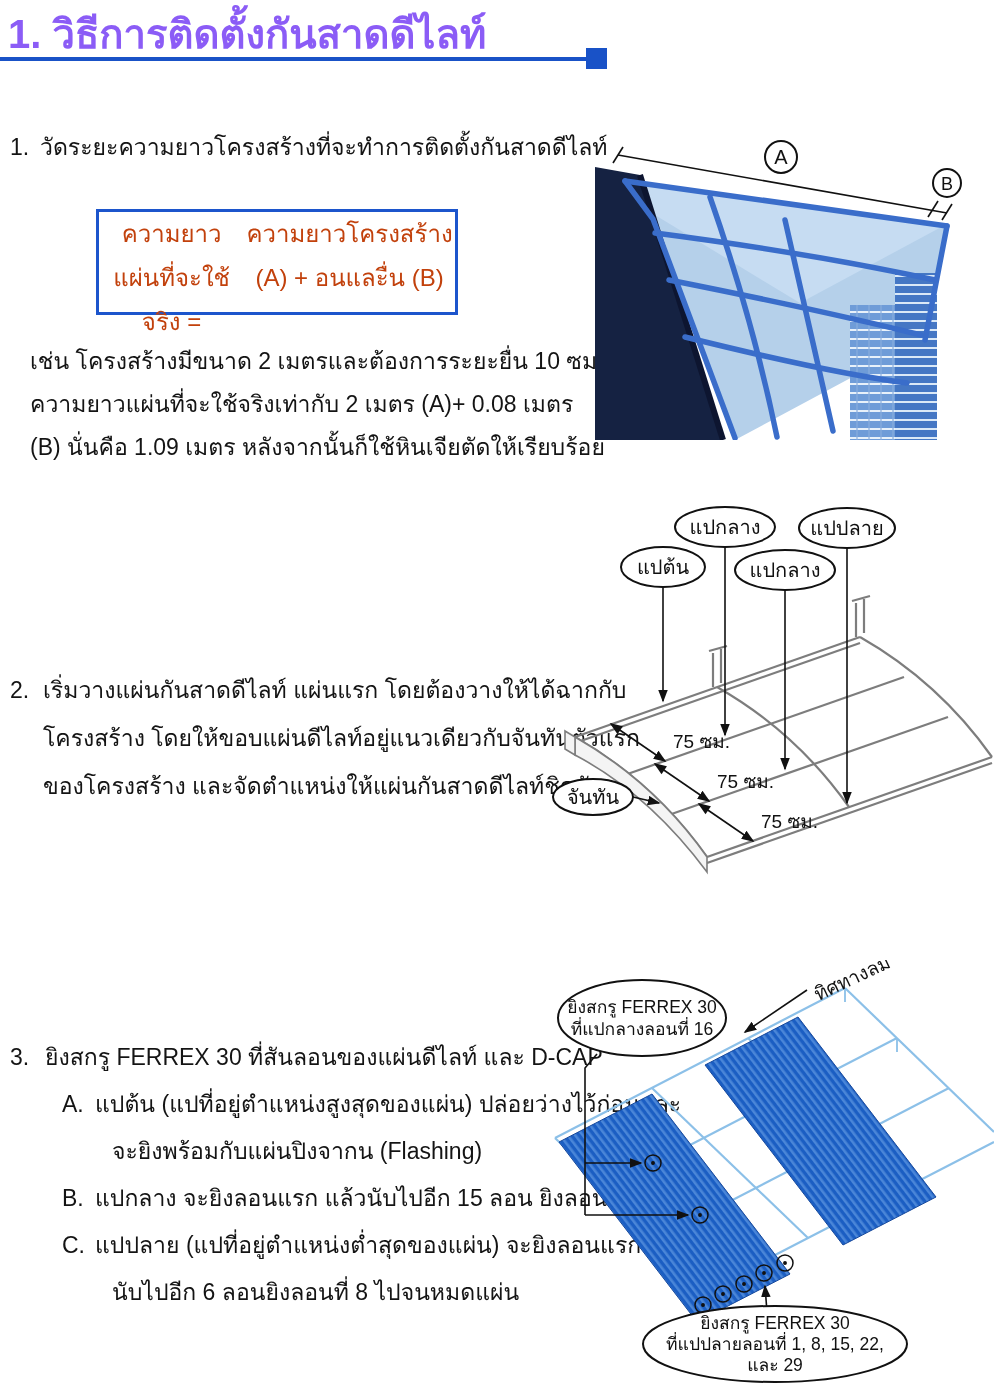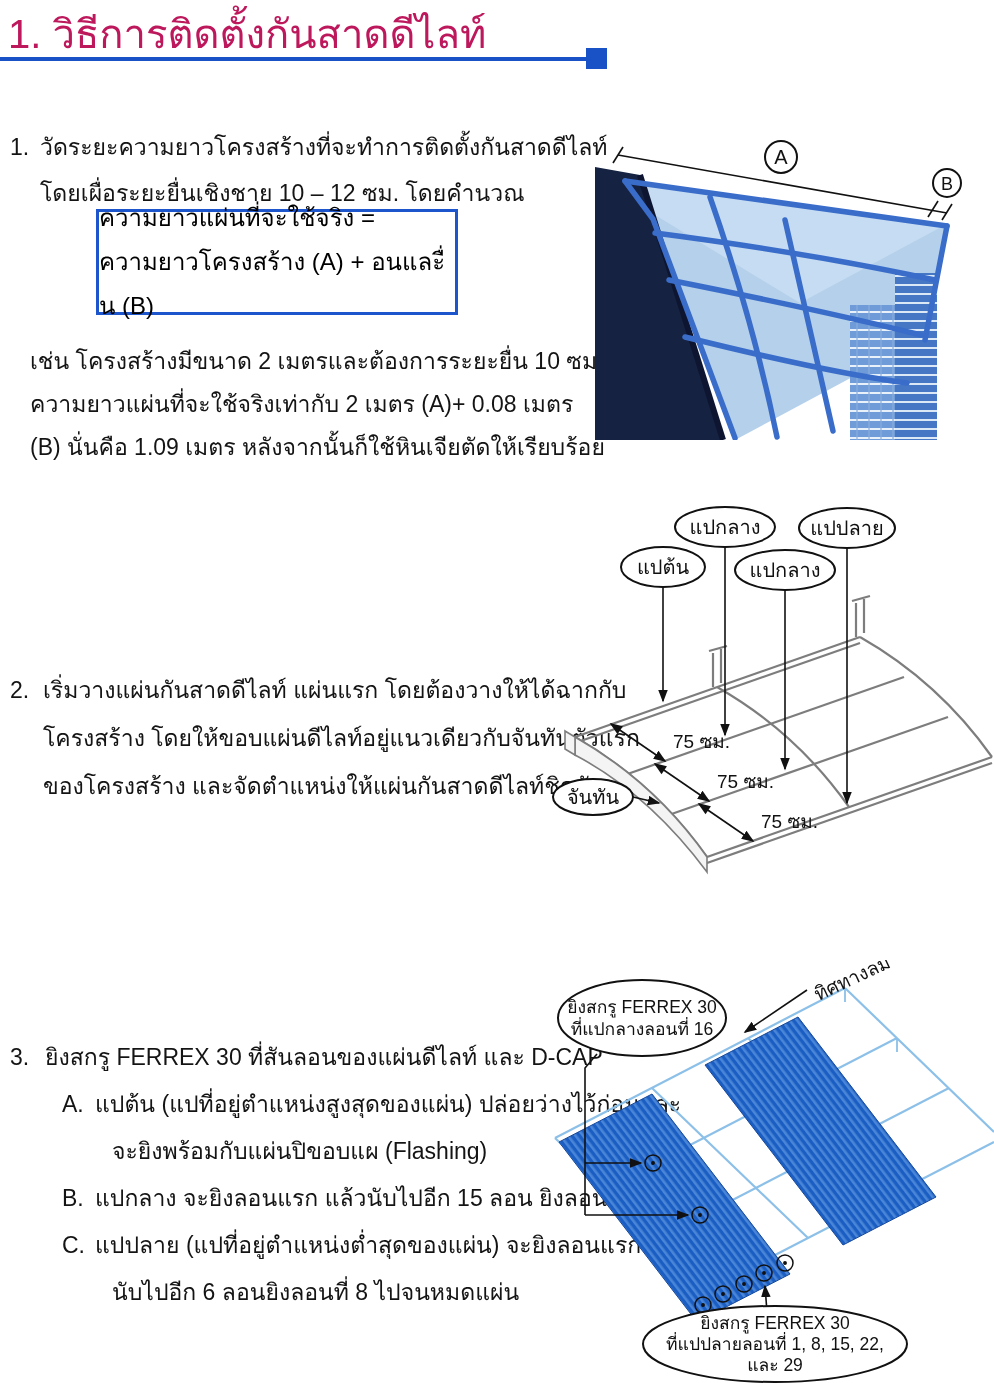--- a/index.html
+++ b/index.html
@@ -1,53 +1,52 @@
 <!DOCTYPE html>
 <html><head>
 <meta charset="utf-8">
 <style>
   html,body{margin:0;padding:0;background:#fff;}
   .page{position:relative;width:994px;height:1383px;background:#ffffff;overflow:hidden;
         font-family:"Liberation Sans",sans-serif;color:#141414;}
   
-  .title{position:absolute;left:8px;top:2px;font-size:40px;font-weight:400;color:#be185d;white-space:nowrap;}
+  .title{position:absolute;left:8px;top:2px;font-size:40px;font-weight:700;color:#8b5cf6;white-space:nowrap;}
   .title-rule{position:absolute;left:0;top:57px;width:586px;height:4px;background:#1952c7;}
   .title-square{position:absolute;left:586px;top:48px;width:21px;height:21px;background:#1952c7;}
   
   .para{position:absolute;font-size:23px;line-height:46px;white-space:nowrap;}
   .row{display:flex;}
   .num{display:inline-block;width:30px;flex:0 0 30px;}
   .num-w{display:inline-block;width:35px;flex:0 0 35px;}
   .sub-label{display:inline-block;width:33px;flex:0 0 33px;}
   .ind-30{padding-left:30px;}
   .ind-33{padding-left:33px;}
   .ind-52{padding-left:52px;}
   .ind-102{padding-left:102px;}
   
   .formula-box{position:absolute;left:96px;top:209px;width:356px;height:100px;border:3px solid #1c55cc;
-               color:#000000;font-size:24px;line-height:44px;text-align:left;
-               display:flex;flex-direction:column;justify-content:center;}
+               color:#c2410c;font-size:24px;line-height:44px;text-align:center;
+               display:flex;flex-direction:row;justify-content:center;}
   svg{position:absolute;}
   svg text{font-family:"Liberation Sans",sans-serif;}
 </style>
 </head>
 <body>
 
 <div class="page">
 
   <div class="title">1. วิธีการติดตั้งกันสาดดีไลท์</div>
   <div class="title-rule"></div>
   <div class="title-square"></div>
 
   <div class="para" style="left:10px;top:124px;">
     <div class="row">
       <span class="num">1.</span>
       <span>วัดระยะความยาวโครงสร้างที่จะทำการติดตั้งกันสาดดีไลท์</span>
     </div>
-    <div class="ind-30">โดยเผื่อระยะยื่นเชิงชาย 10 – 12 ซม. โดยคำนวณ</div>
   </div>
 
   <div class="formula-box">
     <div>ความยาวแผ่นที่จะใช้จริง =</div>
     <div>ความยาวโครงสร้าง (A) + อนและื่น (B)</div>
   </div>
 
   <div class="para" style="left:30px;top:340px;line-height:43px;">
     <div>เช่น โครงสร้างมีขนาด 2 เมตรและต้องการระยะยื่น 10 ซม.</div>
     <div>ความยาวแผ่นที่จะใช้จริงเท่ากับ 2 เมตร (A)+ 0.08 เมตร</div>
@@ -178,21 +177,21 @@
 
   <div class="para" style="left:10px;top:1034px;line-height:47px;">
     <div class="row">
       <span class="num-w">3.</span>
       <span>ยิงสกรู FERREX 30 ที่สันลอนของแผ่นดีไลท์ และ D-CAP</span>
     </div>
     <div class="row ind-52">
       <span class="sub-label">A.</span>
       <span>แปต้น (แปที่อยู่ตำแหน่งสูงสุดของแผ่น) ปล่อยว่างไว้ก่อนและ</span>
     </div>
-    <div class="ind-102">จะยิงพร้อมกับแผ่นปิขอบแผ (Flashing)</div>
+    <div class="ind-102">จะยิงพร้อมกับแผ่นปิงจากน (Flashing)</div>
     <div class="row ind-52">
       <span class="sub-label">B.</span>
       <span>แปกลาง จะยิงลอนแรก แล้วนับไปอีก 15 ลอน ยิงลอนที่ 16</span>
     </div>
     <div class="row ind-52">
       <span class="sub-label">C.</span>
       <span>แปปลาย (แปที่อยู่ตำแหน่งต่ำสุดของแผ่น) จะยิงลอนแรกแล้ว</span>
     </div>
     <div class="ind-102">นับไปอีก 6 ลอนยิงลอนที่ 8 ไปจนหมดแผ่น</div>
   </div>

